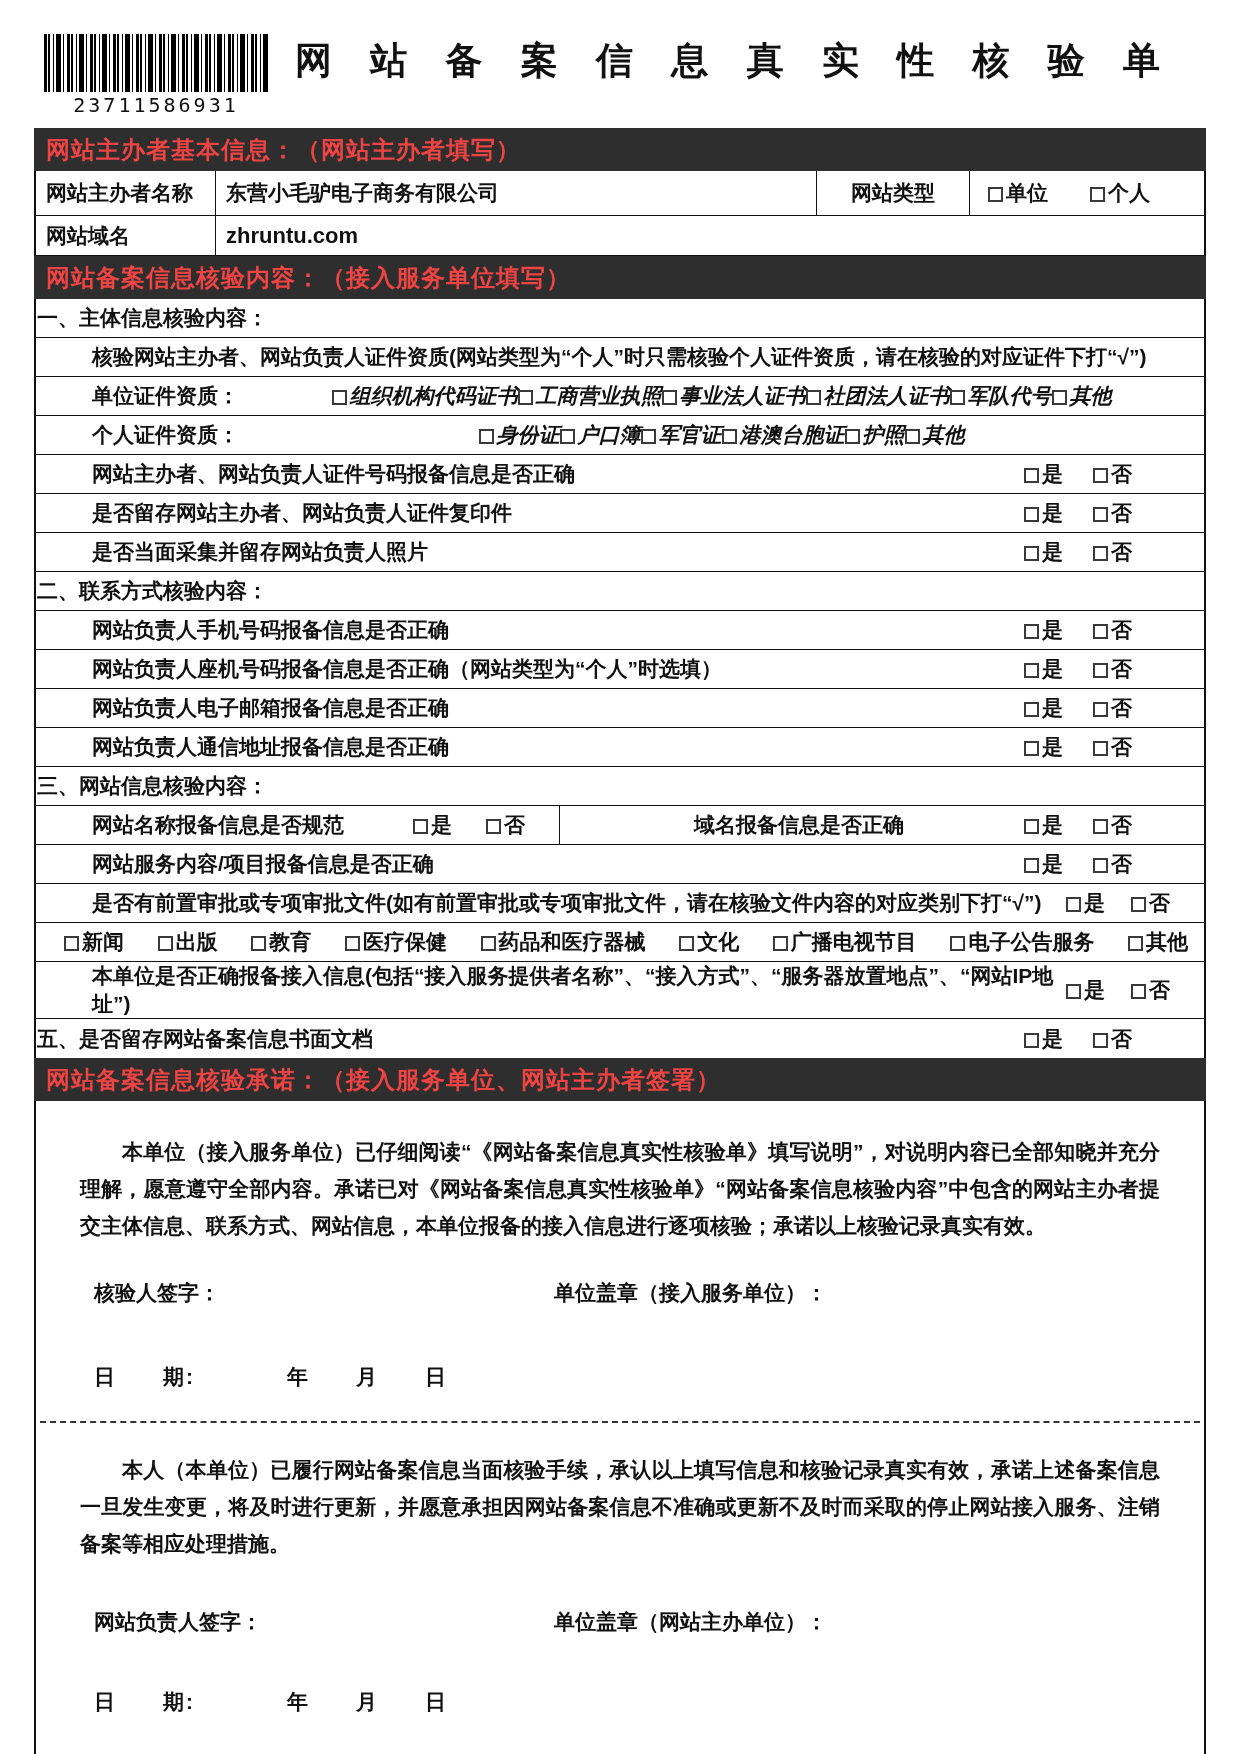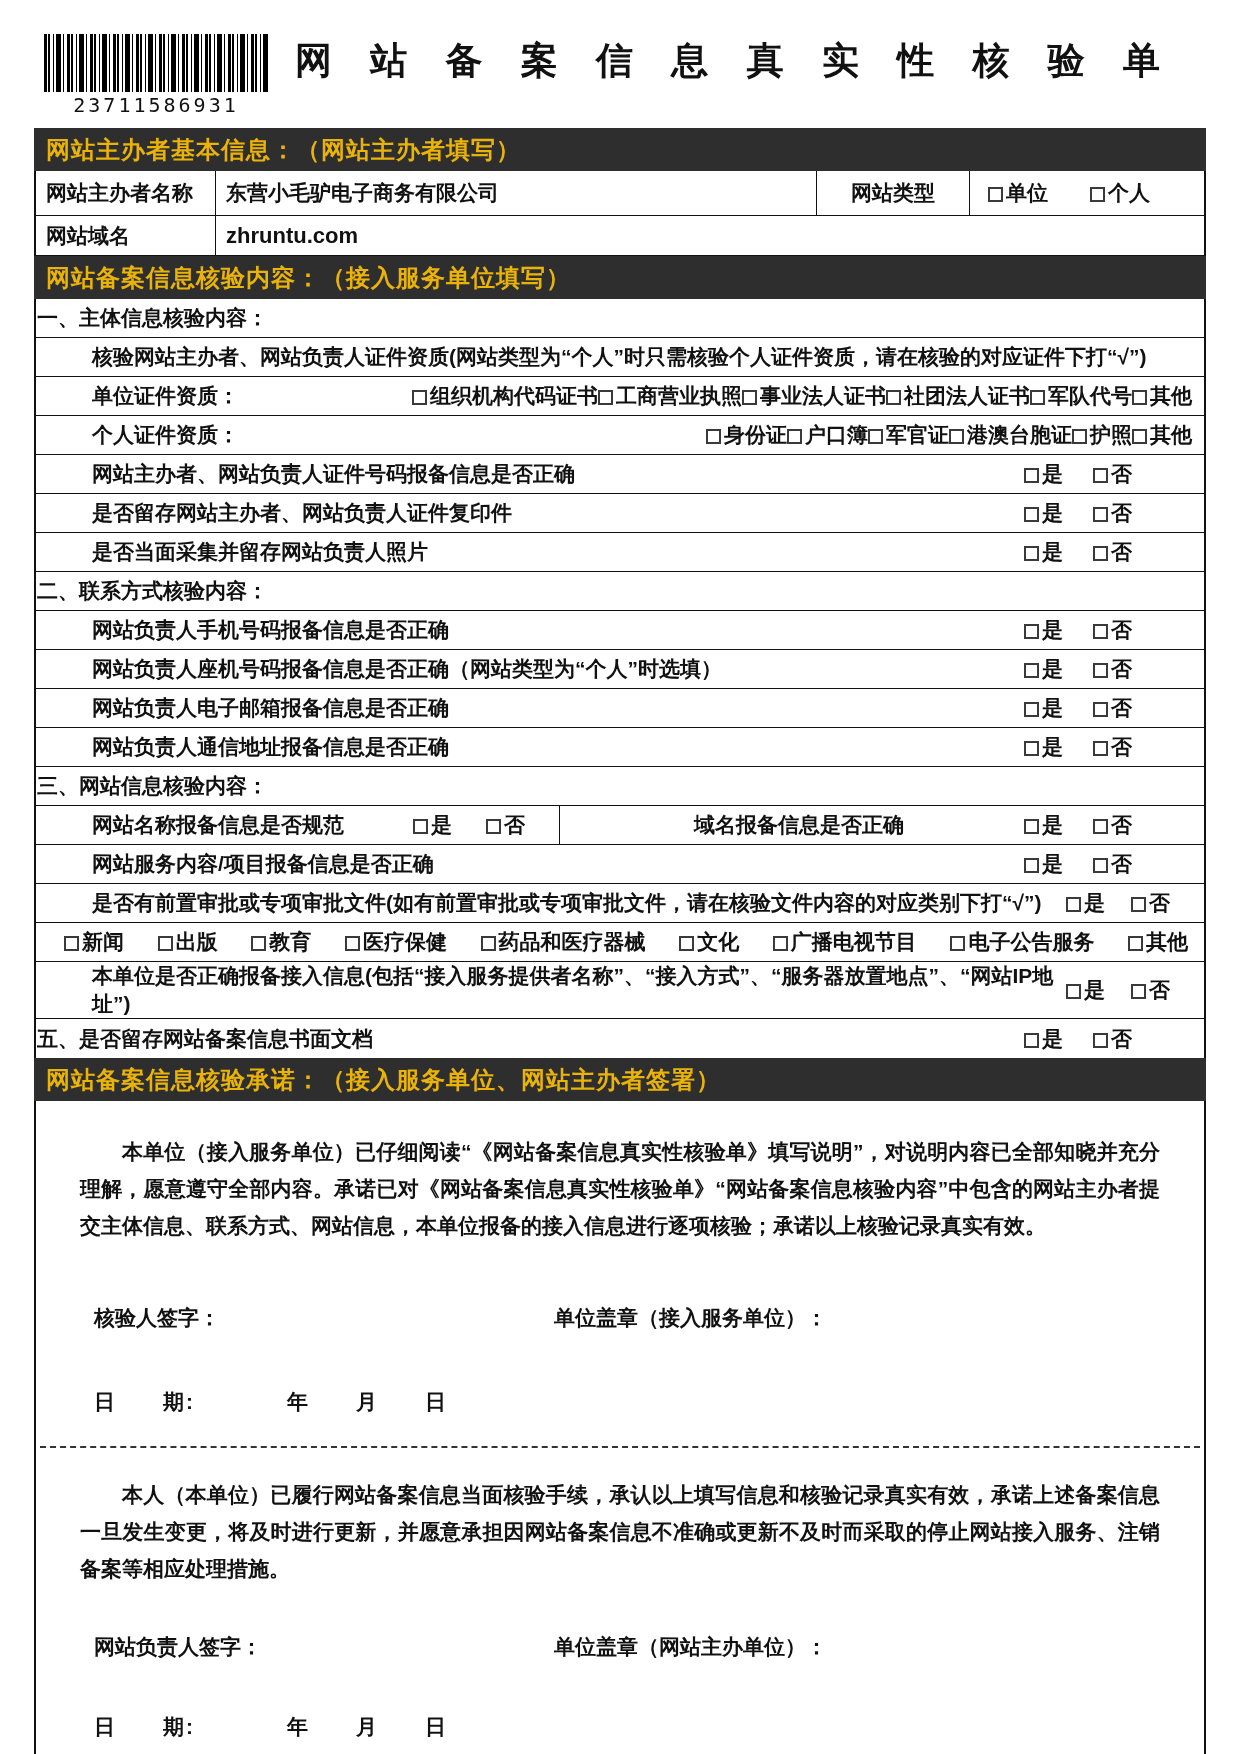--- a/index.html
+++ b/index.html
@@ -15,21 +15,21 @@
     background: repeating-linear-gradient(90deg,
       #000 0 3px, #fff 3px 4px, #000 4px 6px, #fff 6px 9px,
       #000 9px 10px, #fff 10px 12px, #000 12px 17px, #fff 17px 19px,
       #000 19px 20px, #fff 20px 23px);
   }
   .barcode-num { font-family: "DejaVu Sans Mono", monospace; font-size: 20px; letter-spacing: 3px; margin-top: 1px; }
   .doc-title { position: absolute; left: 245px; right: 16px; top: 36px; text-align: center;
     font-size: 37px; font-weight: bold; letter-spacing: 14px; white-space: nowrap; }
 
   
-  .bar { background: #2e2e2e; color: #eab308; font-size: 24px; font-weight: bold;
+  .bar { background: #2e2e2e; color: #ef4444; font-size: 24px; font-weight: bold;
     height: 43px; line-height: 43px; padding-left: 12px; letter-spacing: 1px; }
 
   
   .tbl { border-left: 2px solid #111; border-right: 2px solid #111; font-size: 21px; font-weight: 600; }
   .trow { display: flex; align-items: stretch; border-bottom: 1.5px solid #111; text-align: right; }
   .tcell { display: flex; align-items: center; padding: 0 10px; }
   .lab { width: 180px; flex: none; border-right: 1.5px solid #111; }
   .val { flex: 1; }
   .typ { width: 154px; flex: none; border-left: 1.5px solid #111; border-right: 1.5px solid #111; justify-content: center; }
   .typopts { width: 234px; flex: none; gap: 42px; padding-left: 18px; }
@@ -40,34 +40,34 @@
   
   .ck { border-left: 2px solid #111; border-right: 2px solid #111; font-size: 21px; font-weight: 600; }
   .crow { display: flex; align-items: center; min-height: 39px; border-bottom: 1.5px solid #111; }
   .crow:last-child { border-bottom: none; }
   .crow .txt { flex: 1; }
   .ind { padding-left: 56px; }
   .hd  { padding-left: 1px; }
   .cb { display: inline-block; width: 15px; height: 15px; border: 2px solid #3a3a3a; background: #fff;
         margin-right: 3px; vertical-align: -2px; flex: none; }
   .opt { white-space: nowrap; }
-  .opts { flex: 1; display: flex; justify-content: flex-end; padding-right: 12px; }
+  .opts { flex: 1; display: flex; justify-content: center; padding-right: 0; font-style: italic; }
   .opts2 { flex: 1; display: flex; justify-content: space-between; padding-right: 16px; padding-left: 28px; }
   .yn { display: flex; gap: 30px; width: 148px; flex: none; margin-right: 32px; }
   .yn-inline { display: flex; gap: 26px; flex: none; margin-right: 34px; }
   .split-l { width: 524px; flex: none; align-self: stretch; display: flex; align-items: center;
              border-right: 1.5px solid #111; padding-left: 56px; }
   .split-l .yn-s { display: flex; gap: 34px; margin-left: auto; margin-right: 34px; }
   .split-r { flex: 1; display: flex; align-items: center; padding-left: 14px; text-align: center; }
 
   
   .promise { border-left: 2.5px solid #111; border-right: 2.5px solid #111; border-bottom: 3px solid #111;
     padding: 32px 44px 58px 44px; font-size: 21px; font-weight: 600; }
   .promise p { text-indent: 2em; line-height: 37px; text-align: justify; }
-  .sign-row { display: flex; margin-top: 60px; }
+  .sign-row { display: flex; margin-top: 35px; }
   .sign-row .s1 { width: 460px; flex: none; margin-left: 14px; }
   .date-row { margin-top: 56px; margin-left: 14px; letter-spacing: 2px; }
   .dash { border: none; border-top: 2.5px dashed #333; margin: 30px -40px 28px -40px; }
   .sign-row2 { margin-top: 46px; }
   .date-row2 { margin-top: 52px; }
 </style>
 </head>
 <body>
 
 <div class="page">

